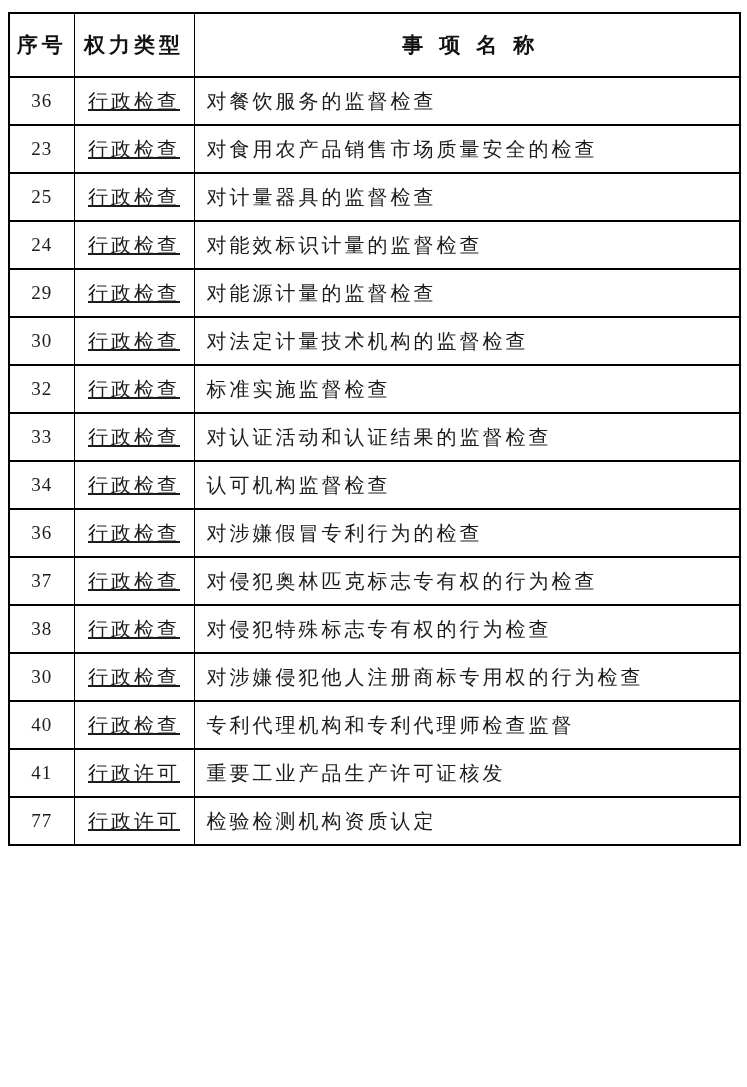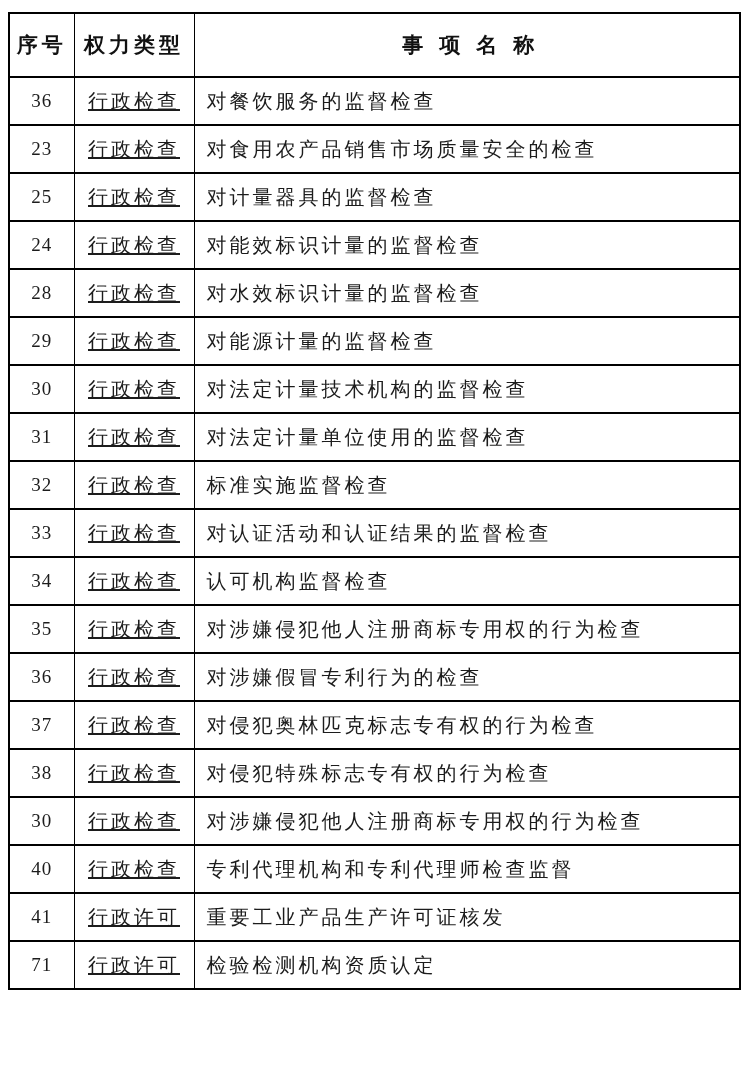--- a/index.html
+++ b/index.html
@@ -103,58 +103,43 @@
           <td class="col-no">25</td>
           <td class="col-type">行政检查</td>
           <td class="col-item">对计量器具的监督检查</td>
         </tr>
         <tr>
           <td class="col-no">24</td>
           <td class="col-type">行政检查</td>
           <td class="col-item">对能效标识计量的监督检查</td>
         </tr>
         <tr>
-          <td class="col-no">28</td>
-          <td class="col-type">行政检查</td>
-          <td class="col-item">对水效标识计量的监督检查</td>
-        </tr>
-        <tr>
           <td class="col-no">29</td>
           <td class="col-type">行政检查</td>
           <td class="col-item">对能源计量的监督检查</td>
         </tr>
         <tr>
           <td class="col-no">30</td>
           <td class="col-type">行政检查</td>
           <td class="col-item">对法定计量技术机构的监督检查</td>
-        </tr>
-        <tr>
-          <td class="col-no">31</td>
-          <td class="col-type">行政检查</td>
-          <td class="col-item">对法定计量单位使用的监督检查</td>
         </tr>
         <tr>
           <td class="col-no">32</td>
           <td class="col-type">行政检查</td>
           <td class="col-item">标准实施监督检查</td>
         </tr>
         <tr>
           <td class="col-no">33</td>
           <td class="col-type">行政检查</td>
           <td class="col-item">对认证活动和认证结果的监督检查</td>
         </tr>
         <tr>
           <td class="col-no">34</td>
           <td class="col-type">行政检查</td>
           <td class="col-item">认可机构监督检查</td>
-        </tr>
-        <tr>
-          <td class="col-no">35</td>
-          <td class="col-type">行政检查</td>
-          <td class="col-item">对涉嫌侵犯他人注册商标专用权的行为检查</td>
         </tr>
         <tr>
           <td class="col-no">36</td>
           <td class="col-type">行政检查</td>
           <td class="col-item">对涉嫌假冒专利行为的检查</td>
         </tr>
         <tr>
           <td class="col-no">37</td>
           <td class="col-type">行政检查</td>
           <td class="col-item">对侵犯奥林匹克标志专有权的行为检查</td>
@@ -173,19 +158,19 @@
           <td class="col-no">40</td>
           <td class="col-type">行政检查</td>
           <td class="col-item">专利代理机构和专利代理师检查监督</td>
         </tr>
         <tr>
           <td class="col-no">41</td>
           <td class="col-type">行政许可</td>
           <td class="col-item">重要工业产品生产许可证核发</td>
         </tr>
         <tr>
-          <td class="col-no">71</td>
+          <td class="col-no">77</td>
           <td class="col-type">行政许可</td>
           <td class="col-item">检验检测机构资质认定</td>
         </tr>
       </tbody>
   </table>
 </div>
 
 </body></html>

